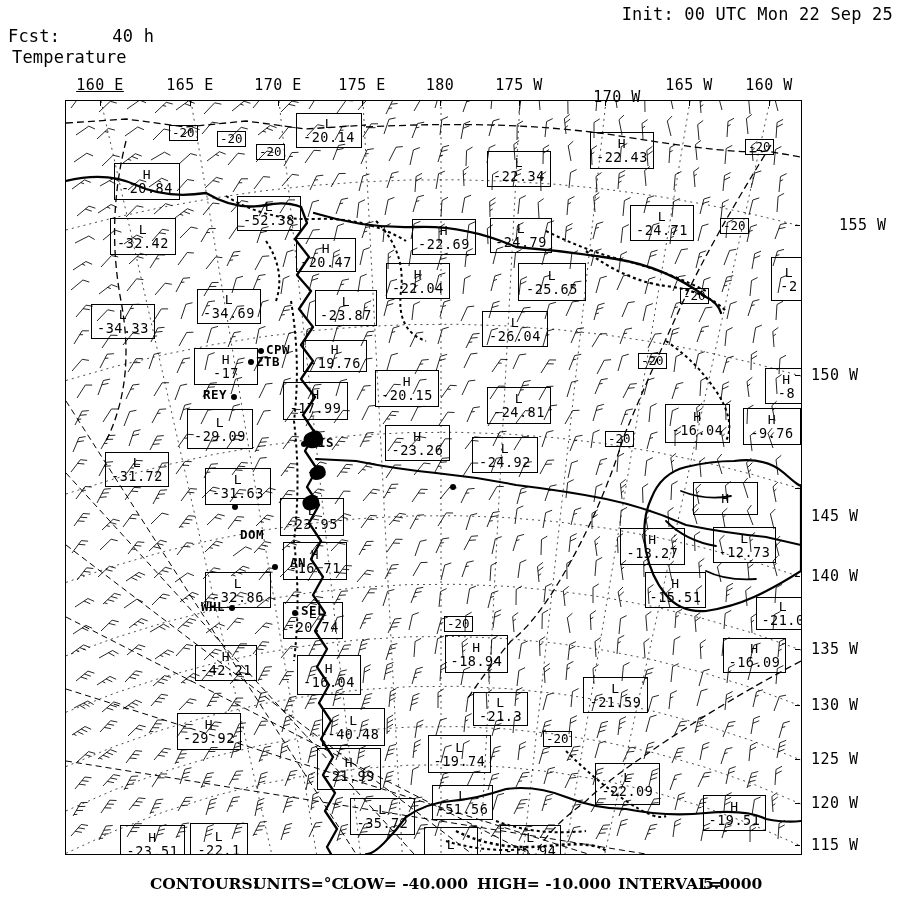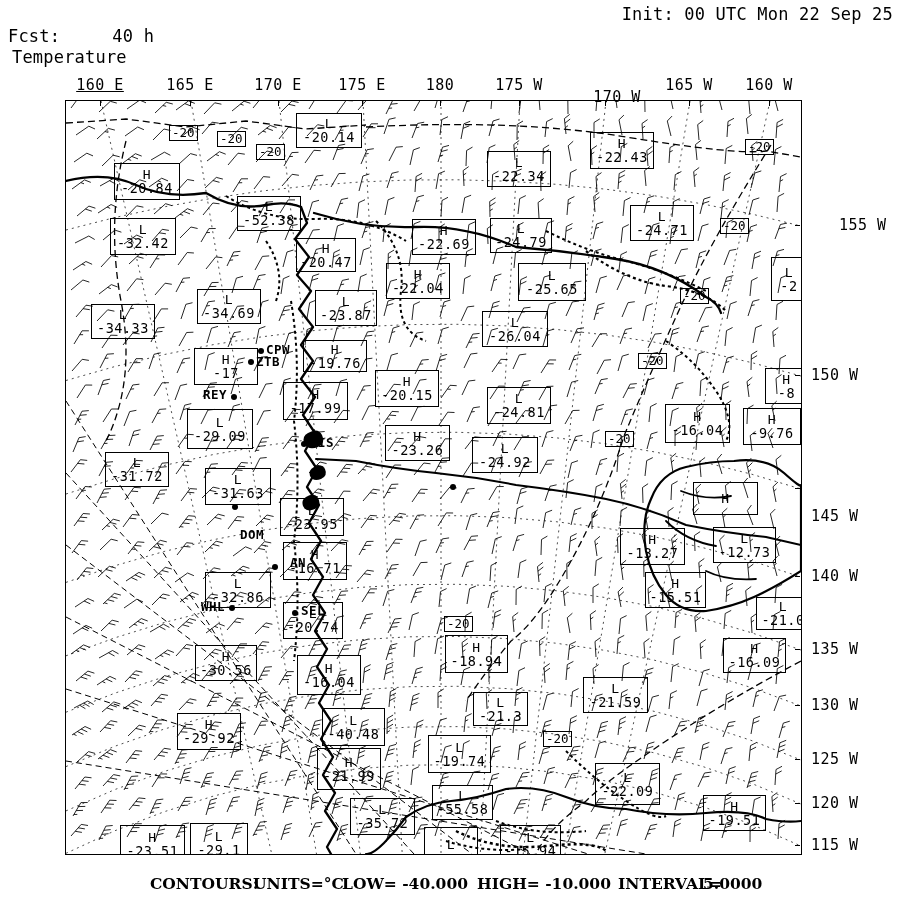--- a/index.html
+++ b/index.html
@@ -233,41 +233,41 @@
         <div class="exbox" style="left: 139px; top: 471px; width: 64px; height: 34px;">
           <span class="hl">L</span>
           <span>-32.86</span>
         </div>
         <div class="exbox" style="left: 217px; top: 501px; width: 58px; height: 35px;">
           <span class="hl">L</span>
           <span>-20.74</span>
         </div>
         <div class="exbox" style="left: 129px; top: 544px; width: 60px; height: 34px;">
           <span class="hl">H</span>
-          <span>-30.56</span>
+          <span>-42.21</span>
         </div>
         <div class="exbox" style="left: 111px; top: 612px; width: 62px; height: 35px;">
           <span class="hl">H</span>
           <span>-29.92</span>
         </div>
         <div class="exbox" style="left: 54px; top: 724px; width: 63px; height: 36px;">
           <span class="hl">H</span>
           <span>-23.51</span>
         </div>
         <div class="exbox" style="left: 124px; top: 722px; width: 56px; height: 38px;">
           <span class="hl">L</span>
-          <span>-29.1</span>
+          <span>-22.1</span>
         </div>
         <div class="exbox" style="left: 284px; top: 697px; width: 63px; height: 35px;">
           <span class="hl">L</span>
           <span>-35.72</span>
         </div>
         <div class="exbox" style="left: 366px; top: 684px; width: 59px; height: 33px;">
           <span class="hl">L</span>
-          <span>-55.58</span>
+          <span>-51.56</span>
         </div>
         <div class="exbox" style="left: 358px; top: 726px; width: 52px; height: 33px;">
           <span class="hl">L</span>
           <span></span>
         </div>
         <div class="exbox" style="left: 434px; top: 724px; width: 59px; height: 37px;">
           <span class="hl">L</span>
           <span>-15.94</span>
         </div>
         <div class="exbox" style="left: 231px; top: 554px; width: 62px; height: 38px;">

